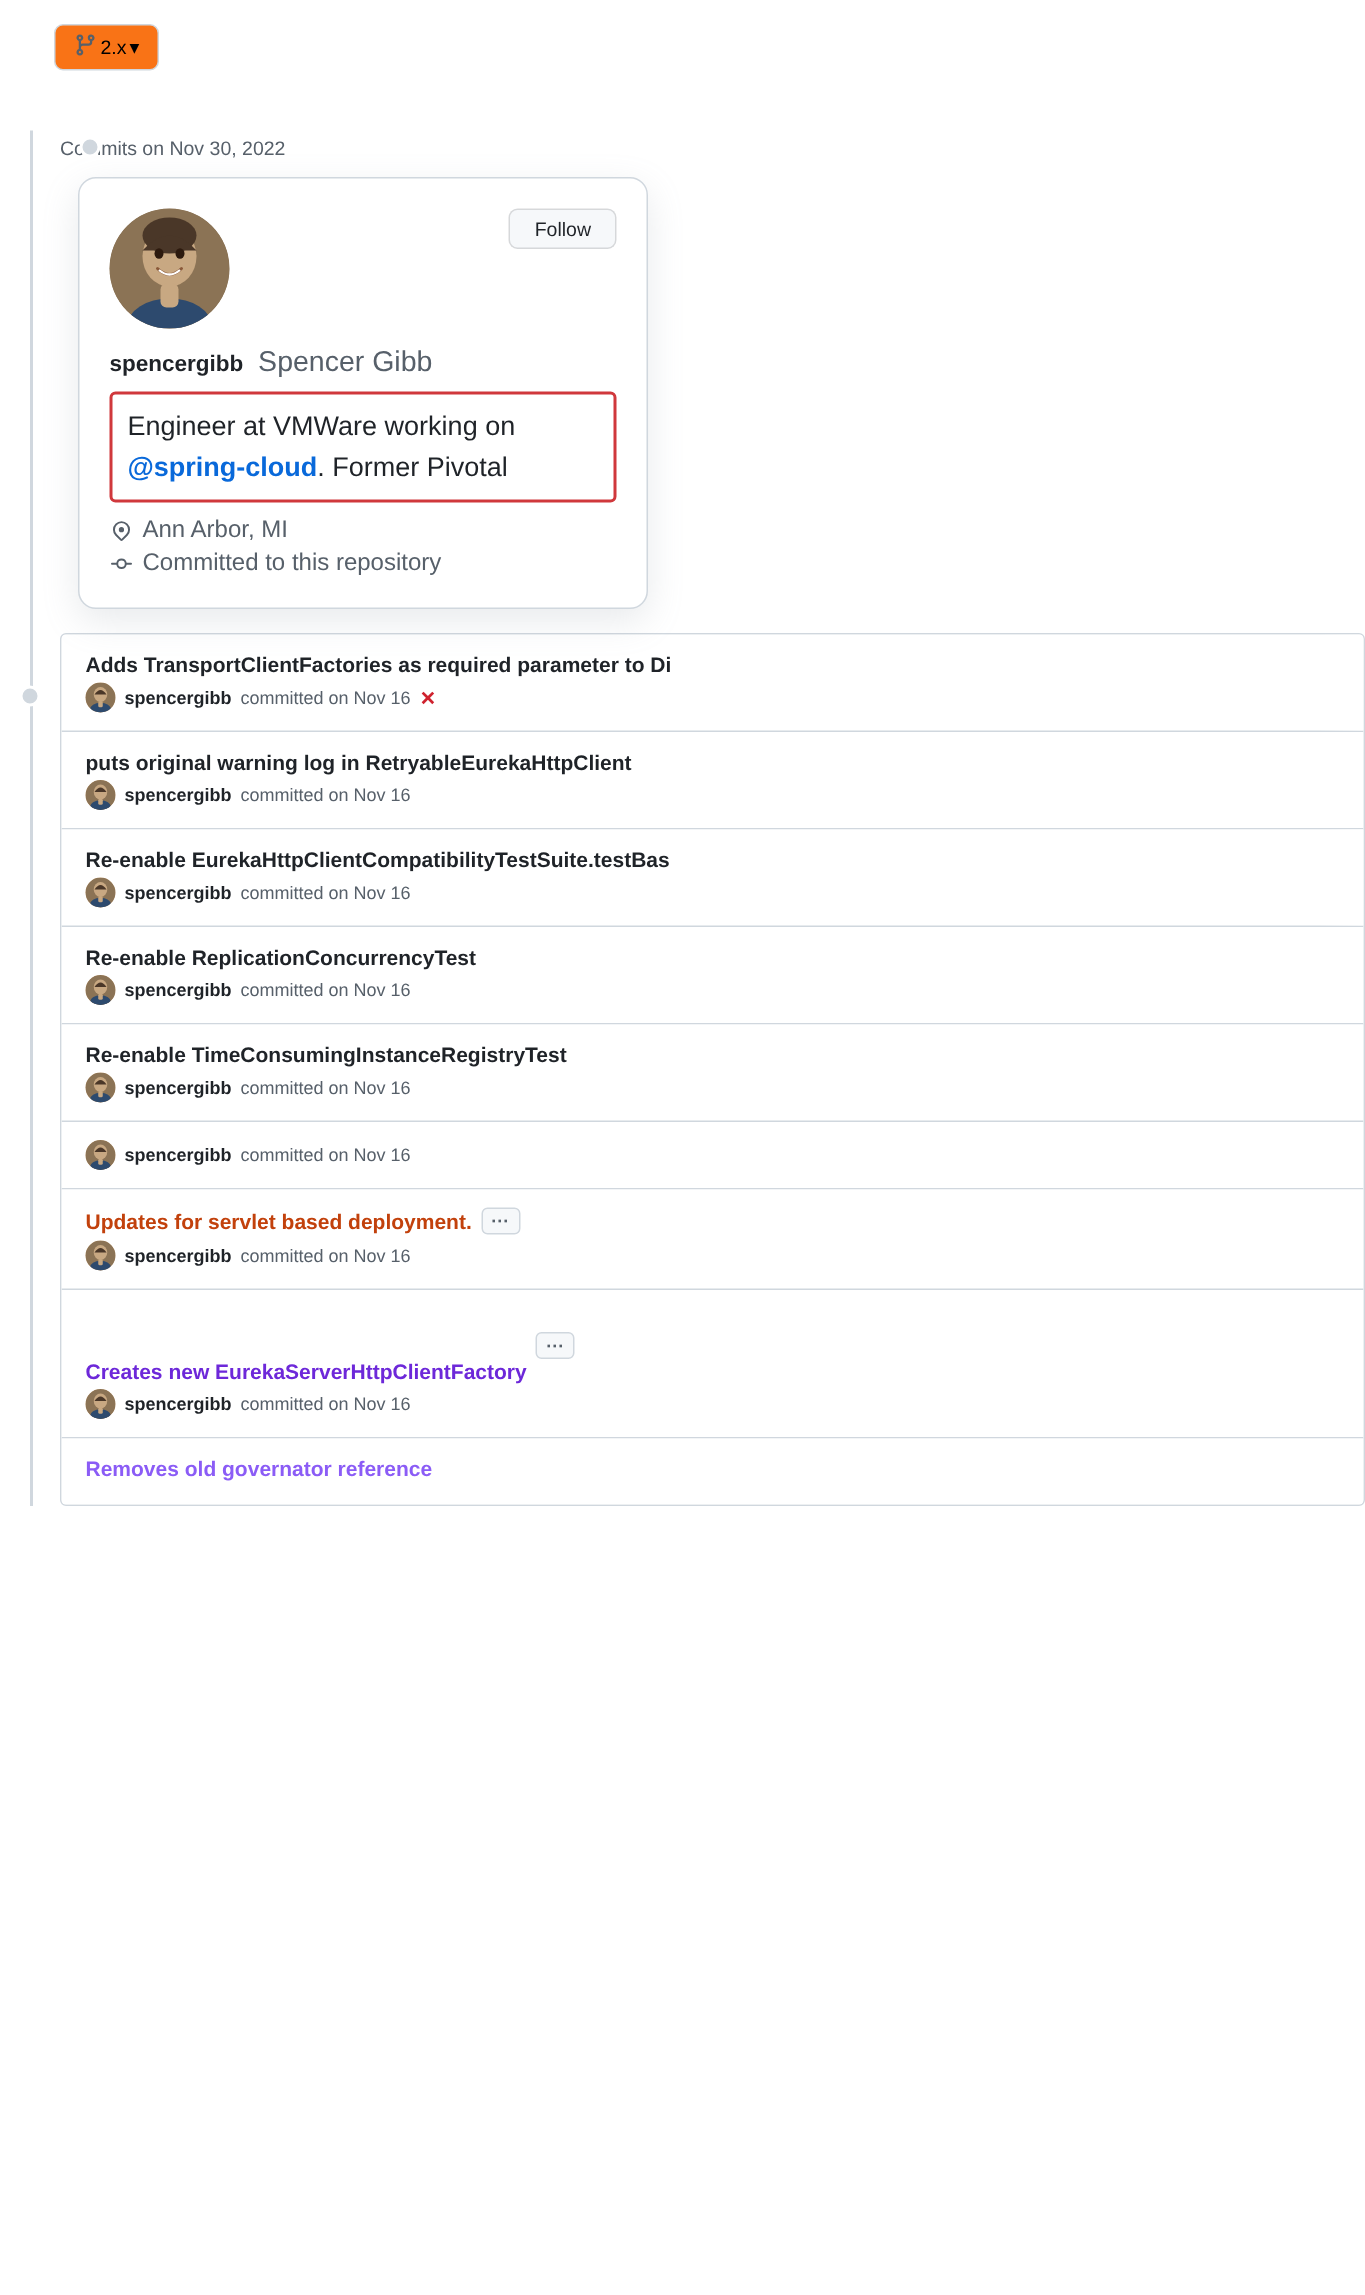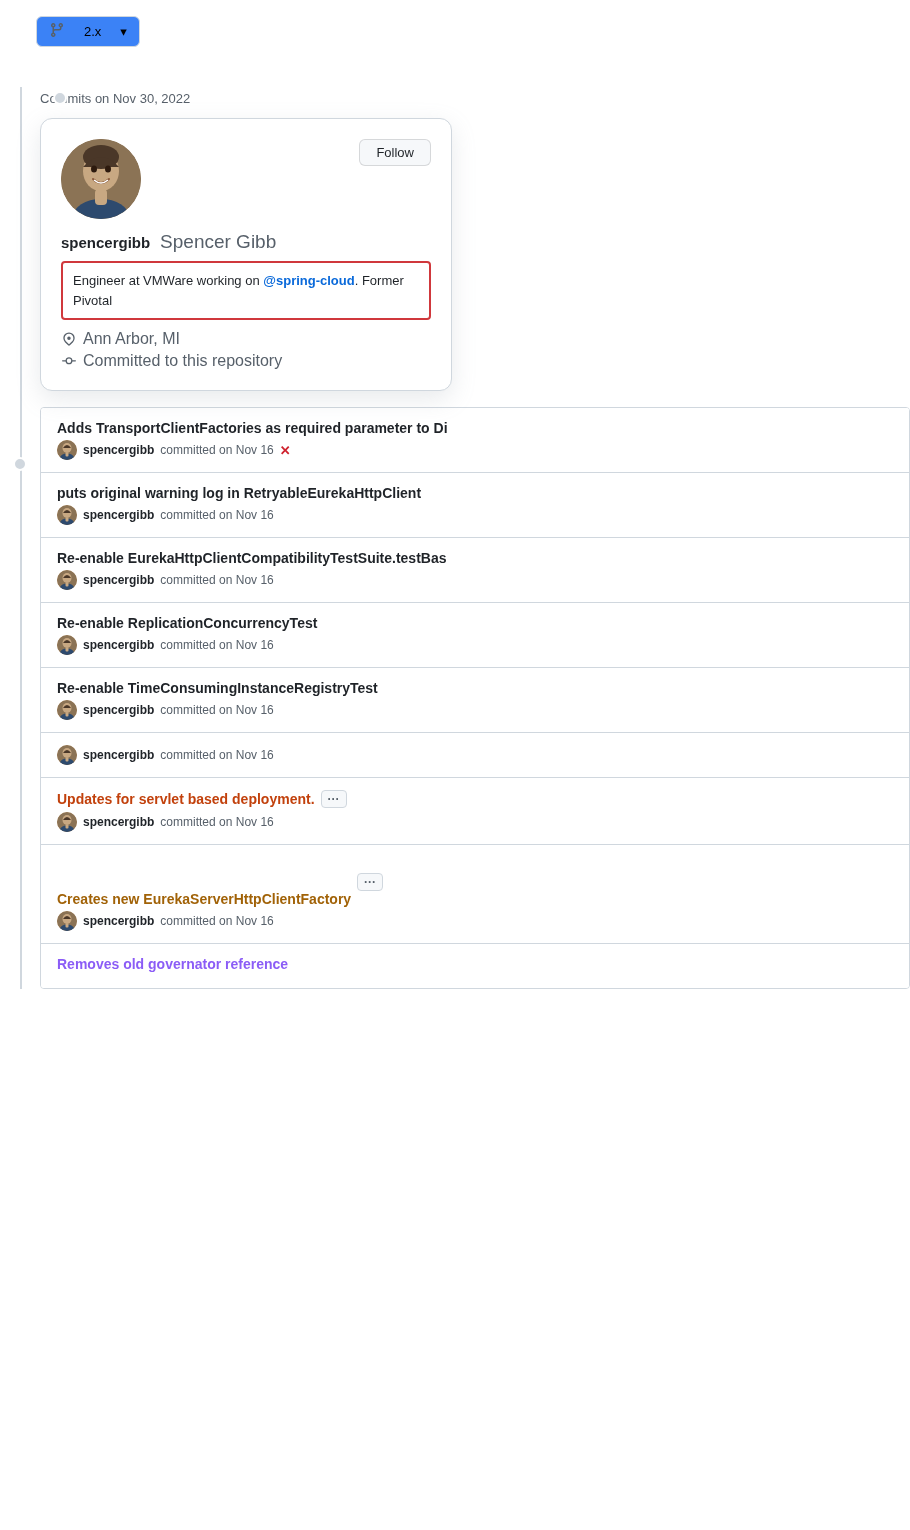--- a/index.html
+++ b/index.html
@@ -15,27 +15,27 @@
 
     .page-container {
       padding: 16px 0;
       position: relative;
     }
 
     
     .branch-selector {
       display: inline-flex;
       align-items: center;
-      gap: 19px;
+      gap: 2px;
       border: 1px solid #d0d7de;
       border-radius: 6px;
       padding: 5px 12px;
       font-size: 13px;
       font-weight: 500;
-      background: #3b82f6;
+      background: #f97316;
       cursor: pointer;
       margin-left: 20px;
       margin-bottom: 20px;
     }
 
     
     .timeline {
       position: relative;
       padding-left: 40px;
     }
@@ -72,24 +72,25 @@
       font-weight: 400;
     }
 
     
     .profile-popup {
       background: #ffffff;
       border: 1px solid #d0d7de;
       border-radius: 12px;
       box-shadow: 0 8px 24px rgba(140,149,159,0.2);
       padding: 20px;
-      width: 412px;
+      width: 380px;
       position: relative;
       margin-bottom: 16px;
       z-index: 10;
+      margin-left: 12px;
     }
     .profile-popup-header {
       display: flex;
       justify-content: space-between;
       align-items: flex-start;
       margin-bottom: 12px;
     }
     .profile-avatar {
       width: 80px;
       height: 80px;
@@ -120,21 +121,21 @@
       font-size: 15px;
       color: #1f2328;
     }
     .profile-displayname {
       font-size: 19px;
       color: #57606a;
       margin-left: 6px;
     }
 
     .profile-bio {
-      font-size: 13px;
+      font-size: 18px;
       color: #1f2328;
       border: 2px solid #d0383c;
       border-radius: 4px;
       padding: 8px 10px;
       margin-bottom: 10px;
       line-height: 1.5;
     }
     .profile-bio .mention {
       font-weight: 600;
       color: #0969da;
@@ -461,21 +462,21 @@
               <rect x="8.5" y="12.5" width="3" height="4" fill="#c8a882" rx="1"></rect>
             </svg>
           </div>
           <span class="commit-author">spencergibb</span>
           <span class="commit-date">committed on Nov 16</span>
         </div>
       </div>
 
       <div class="commit-item">
         <div class="commit-title">
-          <span style="cursor:pointer; color:#a16207; font-weight:600;margin-top:34px;">Creates new EurekaServerHttpClientFactory</span>
+          <span style="cursor:pointer; color:#6d28d9; font-weight:600;margin-top:34px;">Creates new EurekaServerHttpClientFactory</span>
           <span class="dots-badge">···</span>
         </div>
         <div class="commit-meta">
           <div class="commit-avatar">
             <svg width="20" height="20" viewBox="0 0 20 20" xmlns="http://www.w3.org/2000/svg">
               <circle cx="10" cy="10" r="10" fill="#8b7355"></circle>
               <ellipse cx="10" cy="8" rx="4.5" ry="5" fill="#c8a882"></ellipse>
               <path d="M6 8 Q10 2 14 8" fill="#4a3728"></path>
               <ellipse cx="10" cy="18" rx="7" ry="4.5" fill="#2d4a6e"></ellipse>
               <rect x="8.5" y="12.5" width="3" height="4" fill="#c8a882" rx="1"></rect>

